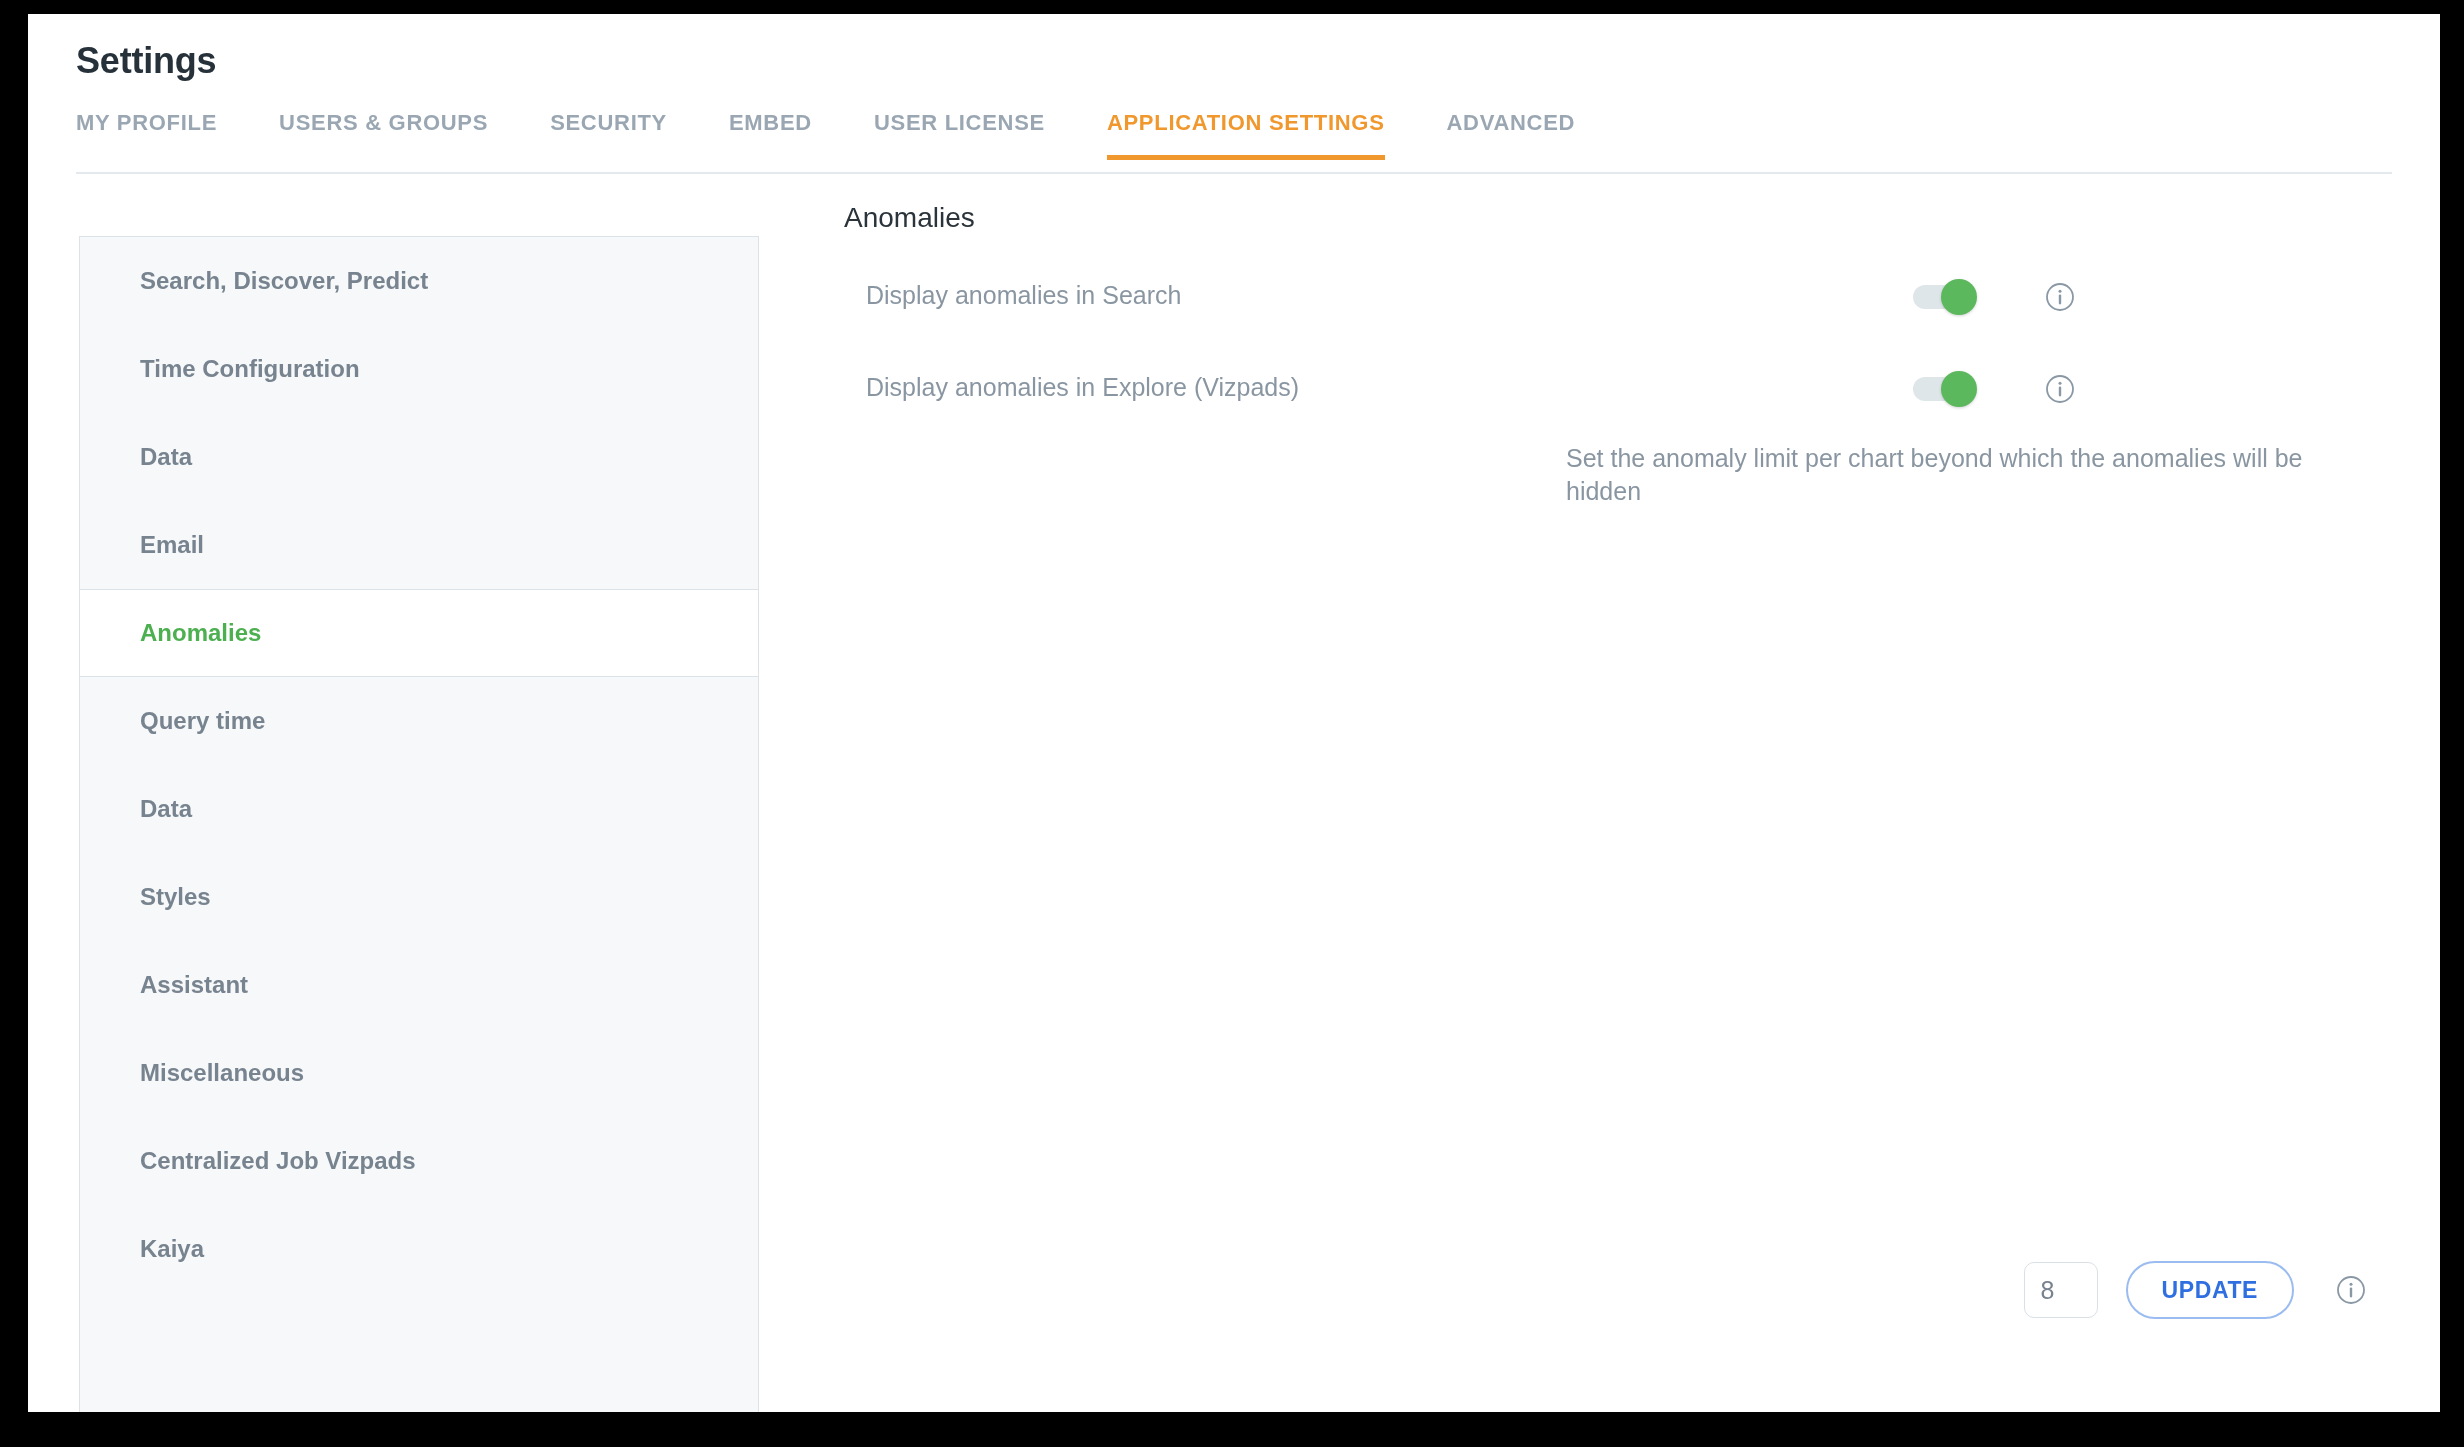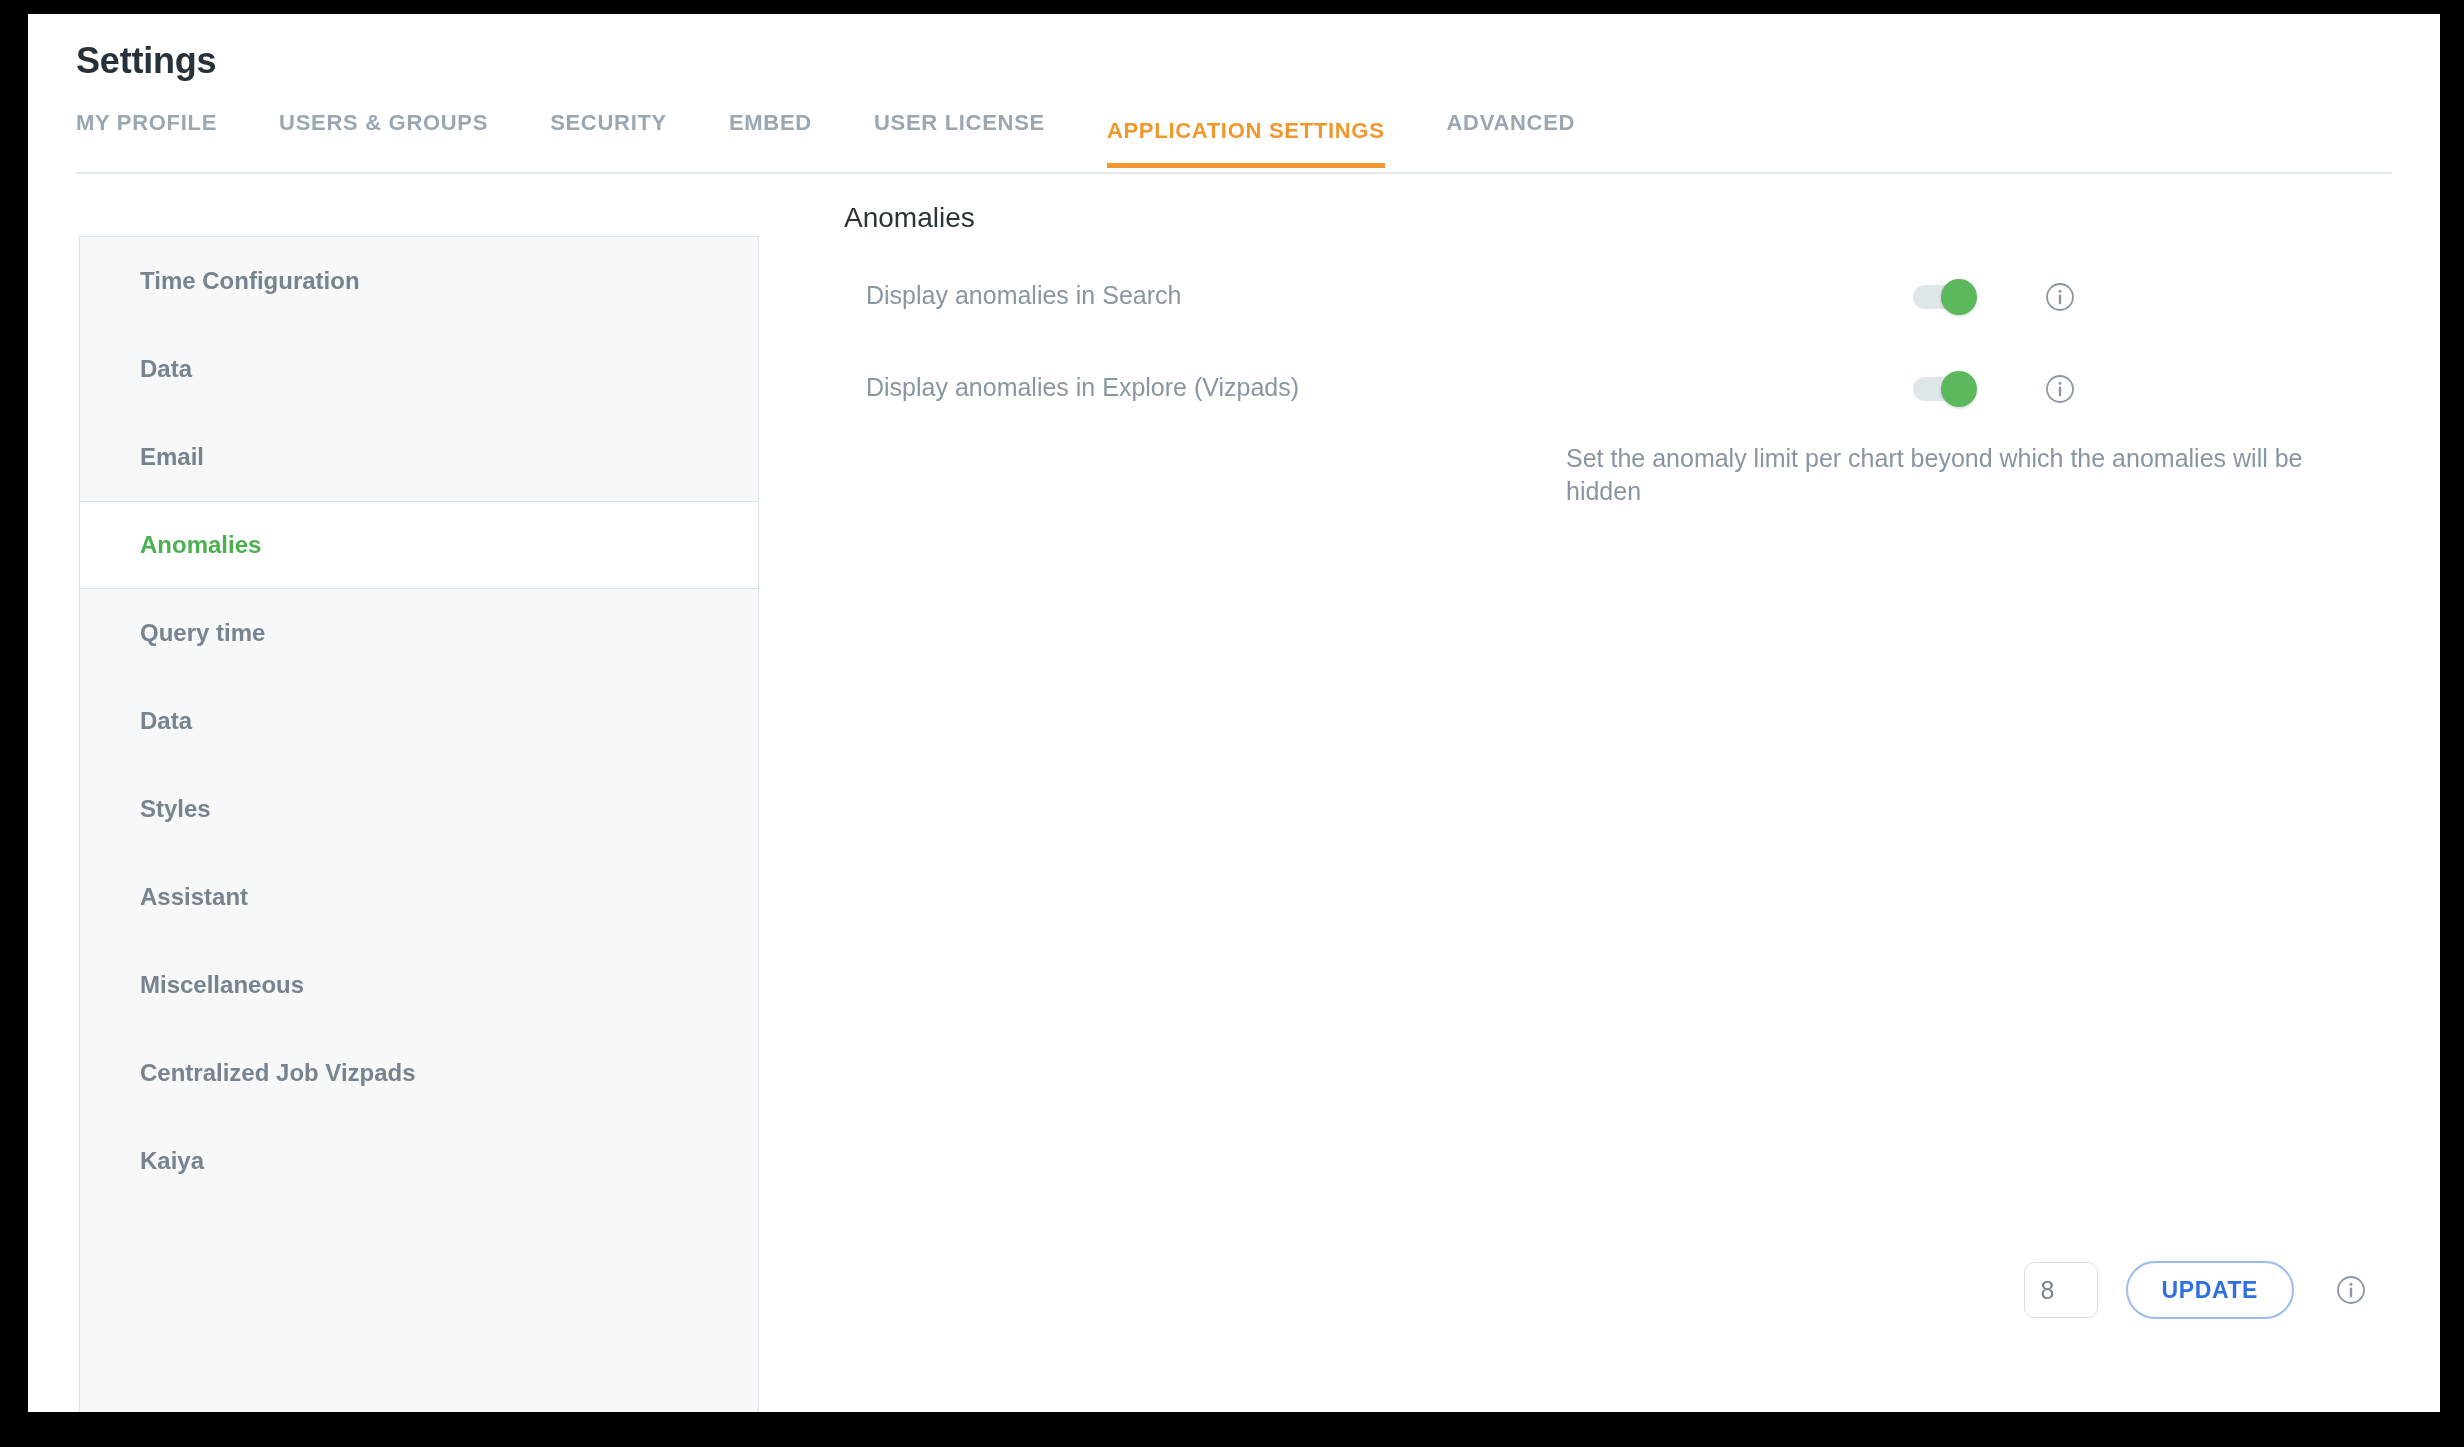--- a/index.html
+++ b/index.html
@@ -69,21 +69,20 @@
     letter-spacing: 0.7px;
     color: #9aa7b3;
     padding: 0 0 24px 0;
     margin-right: 62px;
     white-space: nowrap;
     cursor: pointer;
   }
   .tab:last-child { margin-right: 0; }
   .tab.active {
     color: #f0982d;
-    margin-top: 8px;
   }
   .tab.active::after {
     content: "";
     position: absolute;
     left: 0;
     right: 0;
     bottom: 0;
     height: 5px;
     background: #f0982d;
   }
@@ -267,20 +266,21 @@
         <div class="tab">USER LICENSE</div>
         <div class="tab active">APPLICATION SETTINGS</div>
         <div class="tab">ADVANCED</div>
       </div>
       <div id="header-rule"></div>
     </div>
 
     <div id="body-area">
 
       <div id="sidebar">
+        <div class="side-item">Search, Discover, Predict</div>
         <div class="side-item">Time Configuration</div>
         <div class="side-item">Data</div>
         <div class="side-item">Email</div>
         <div class="side-item active">Anomalies</div>
         <div class="side-item">Query time</div>
         <div class="side-item">Data</div>
         <div class="side-item">Styles</div>
         <div class="side-item">Assistant</div>
         <div class="side-item">Miscellaneous</div>
         <div class="side-item">Centralized Job Vizpads</div>

